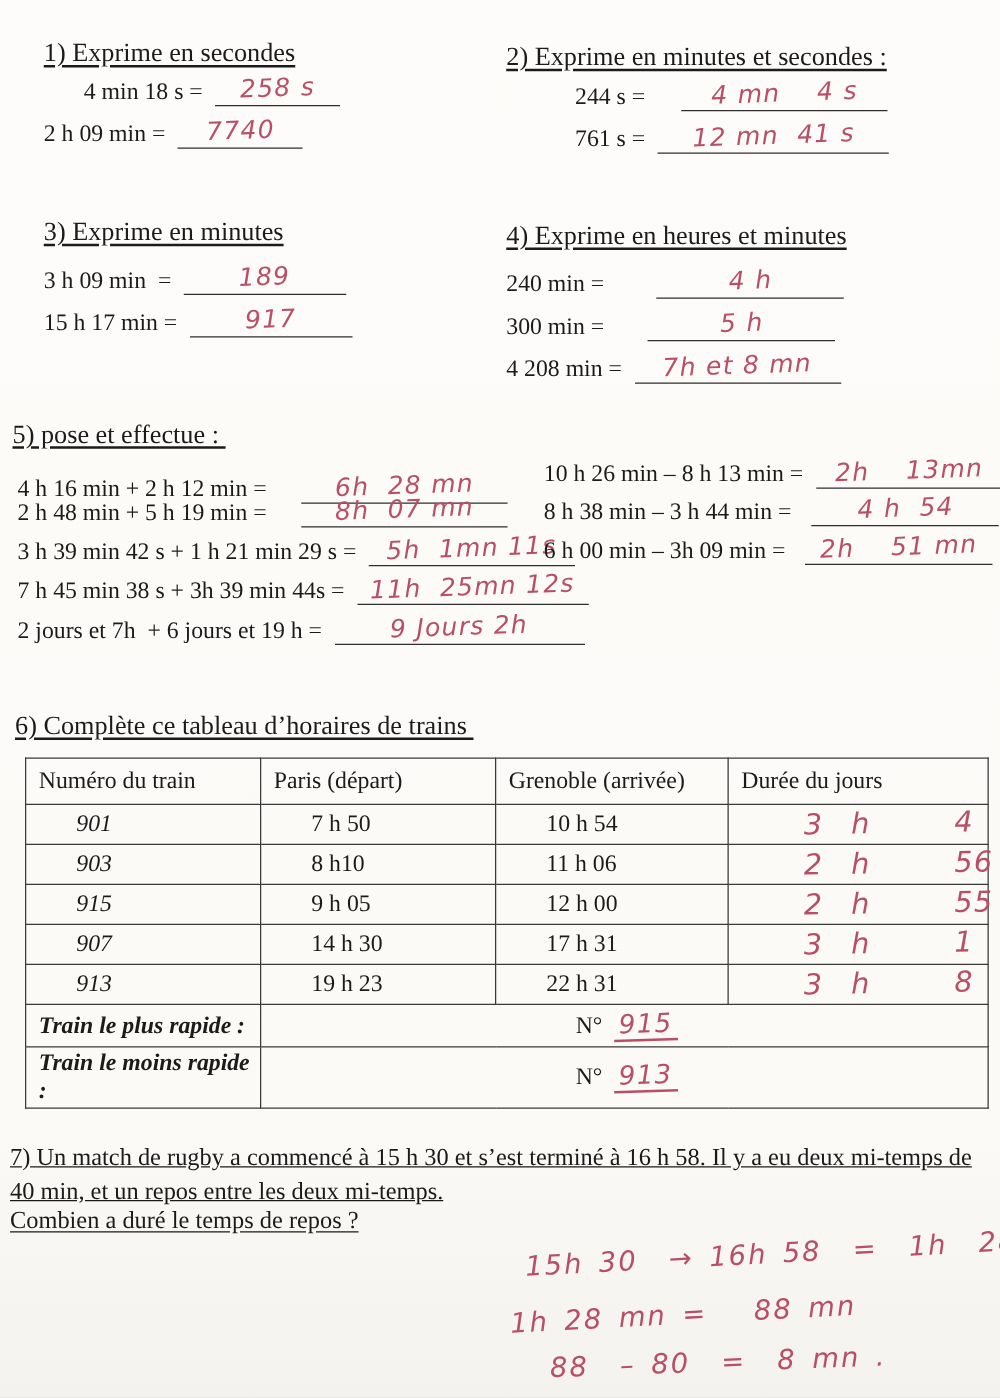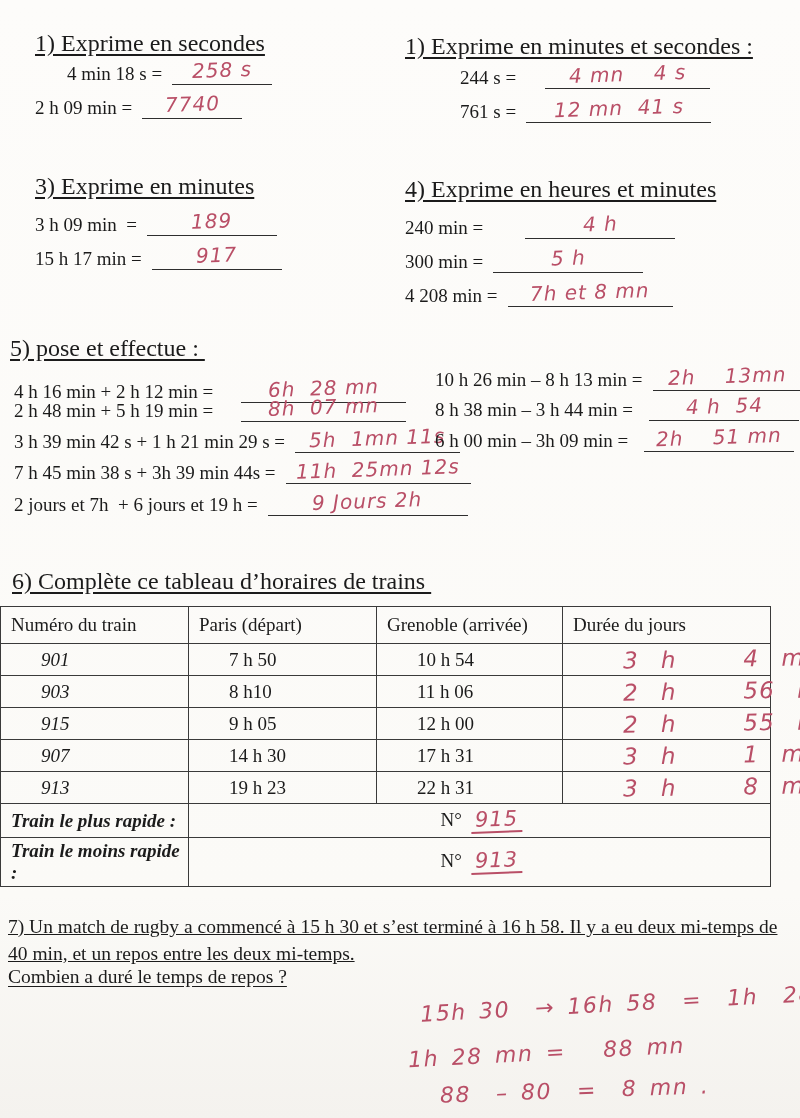--- a/index.html
+++ b/index.html
@@ -2,34 +2,34 @@
 <html><head>
 <meta charset="utf-8">
 <style>
   html,body{margin:0;padding:0;background:#e9e7e4;}
   .sheet{
     position:relative;width:800px;height:1118px;margin:0 auto;
     background:linear-gradient(180deg,#fdfcfa 0%,#fbfaf7 80%,#f4f2ee 100%);
     font-family:"Liberation Serif",serif;color:#1b1b1b;overflow:hidden;
   }
   .abs{position:absolute;}
-  .title{font-size:24px;text-decoration:underline;text-underline-offset:3px;white-space:pre;}
+  .title{font-size:21px;text-decoration:underline;text-underline-offset:3px;white-space:pre;}
   .plabel{font-size:19px;white-space:pre;}
   .ex-item{position:absolute;display:flex;align-items:flex-end;}
   .blank{display:inline-block;border-bottom:1.6px solid #2e2e2e;margin-left:10px;text-align:center;height:24px;}
   .w95{width:100px;} .w130{width:130px;} .w150{width:150px;}
   .w165{width:165px;} .w185{width:185px;} .w200{width:200px;}
   .hand{
     font-family:"DejaVu Sans",sans-serif;font-style:italic;
     color:#b94f67;font-size:20px;letter-spacing:1px;white-space:pre;
     display:inline-block;transform:rotate(-2deg);line-height:1;
   }
   .blank .hand{margin-bottom:-2px;}
   
-  table.trains{position:absolute;left:0;top:606px;width:770px;border-collapse:collapse;table-layout:fixed;border-radius:13px;}
+  table.trains{position:absolute;left:20px;top:606px;width:770px;border-collapse:collapse;table-layout:fixed;border-radius:13px;}
   table.trains td{border:1.6px solid #3a3a3a;font-size:19px;padding:2px 6px 2px 10px;vertical-align:middle;overflow:visible;}
   table.trains tr.hdr td{height:32px;}
   table.trains tr.data td{height:27px;padding-left:40px;}
   table.trains tr.sum td{height:29px;}
   td.trainno{font-style:italic;}
   .dur{font-size:23px;word-spacing:14px;padding-left:20px;transform:rotate(-1deg);}
   td.sumlabel{font-style:italic;font-weight:600;}
   td.sumval{text-align:center;}
   .numero{font-size:19px;}
   .sum-hand{font-size:21px;border-bottom:2px solid #b94f67;padding:0 4px 1px 4px;}
@@ -46,21 +46,21 @@
   <div class="abs title" style="left:35px;top:30px;">1) Exprime en secondes</div>
   <div class="ex-item" style="left:35px;top:60px;margin-left:32px;">
     <span class="plabel">4 min 18 s =</span>
     <span class="blank w95"><span class="hand">258 s</span></span>
   </div>
   <div class="ex-item" style="left:35px;top:94px;">
     <span class="plabel">2 h 09 min =</span>
     <span class="blank w95"><span class="hand">7740</span></span>
   </div>
 
-  <div class="abs title" style="left:405px;top:33px;">1) Exprime en minutes et secondes :</div>
+  <div class="abs title" style="left:405px;top:33px;">2) Exprime en minutes et secondes :</div>
   <div class="ex-item" style="left:460px;top:64px;gap:19px;">
     <span class="plabel">244 s =</span>
     <span class="blank w165"><span class="hand">4 mn    4 s</span></span>
   </div>
   <div class="ex-item" style="left:460px;top:98px;">
     <span class="plabel">761 s =</span>
     <span class="blank w185"><span class="hand">12 mn  41 s</span></span>
   </div>
 
   <div class="abs title" style="left:35px;top:173px;">3) Exprime en minutes</div>
@@ -71,21 +71,21 @@
   <div class="ex-item" style="left:35px;top:245px;">
     <span class="plabel">15 h 17 min =</span>
     <span class="blank w130"><span class="hand">917</span></span>
   </div>
 
   <div class="abs title" style="left:405px;top:176px;">4) Exprime en heures et minutes</div>
   <div class="ex-item" style="left:405px;top:214px;gap:32px;">
     <span class="plabel">240 min =</span>
     <span class="blank w150"><span class="hand">4 h</span></span>
   </div>
-  <div class="ex-item" style="left:405px;top:248px;">
+  <div class="ex-item" style="left:405px;top:248px;gap:25px;">
     <span class="plabel">300 min =</span>
     <span class="blank w150"><span class="hand">5 h</span></span>
   </div>
   <div class="ex-item" style="left:405px;top:282px;">
     <span class="plabel">4 208 min =</span>
     <span class="blank w165"><span class="hand">7h et 8 mn</span></span>
   </div>
 
   <div class="abs title" style="left:10px;top:335px;">5) pose et effectue : </div>
 

